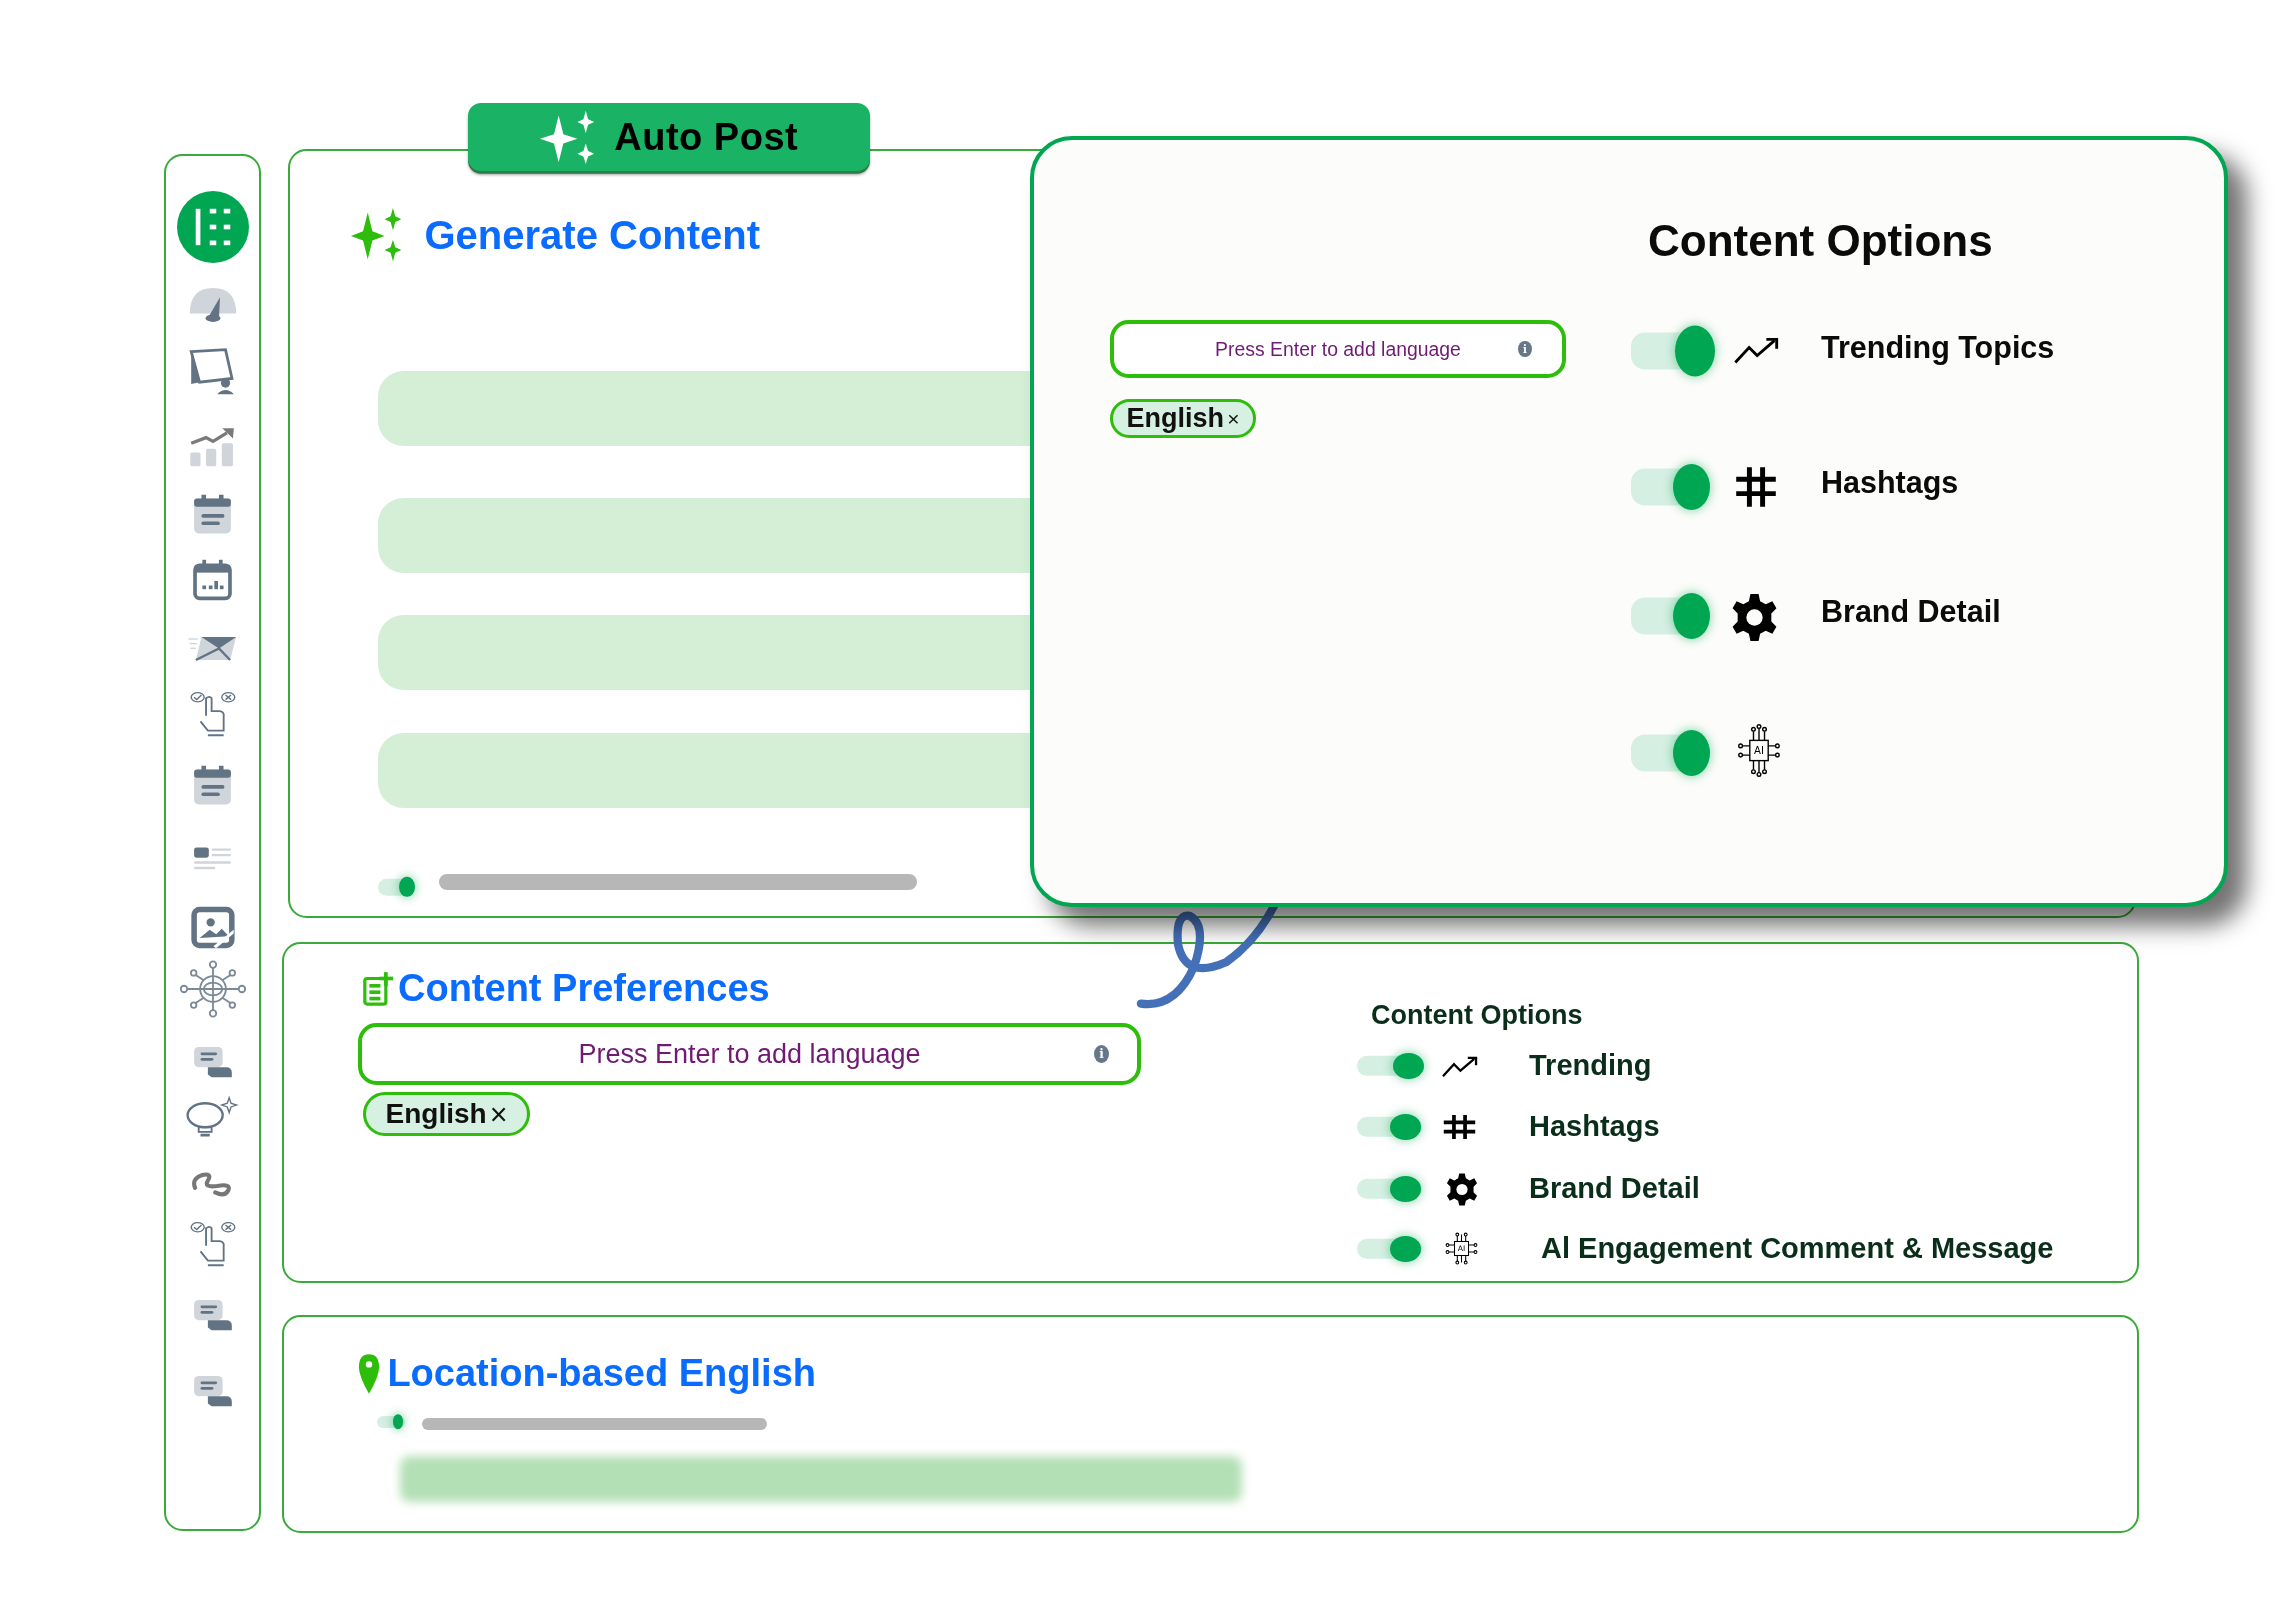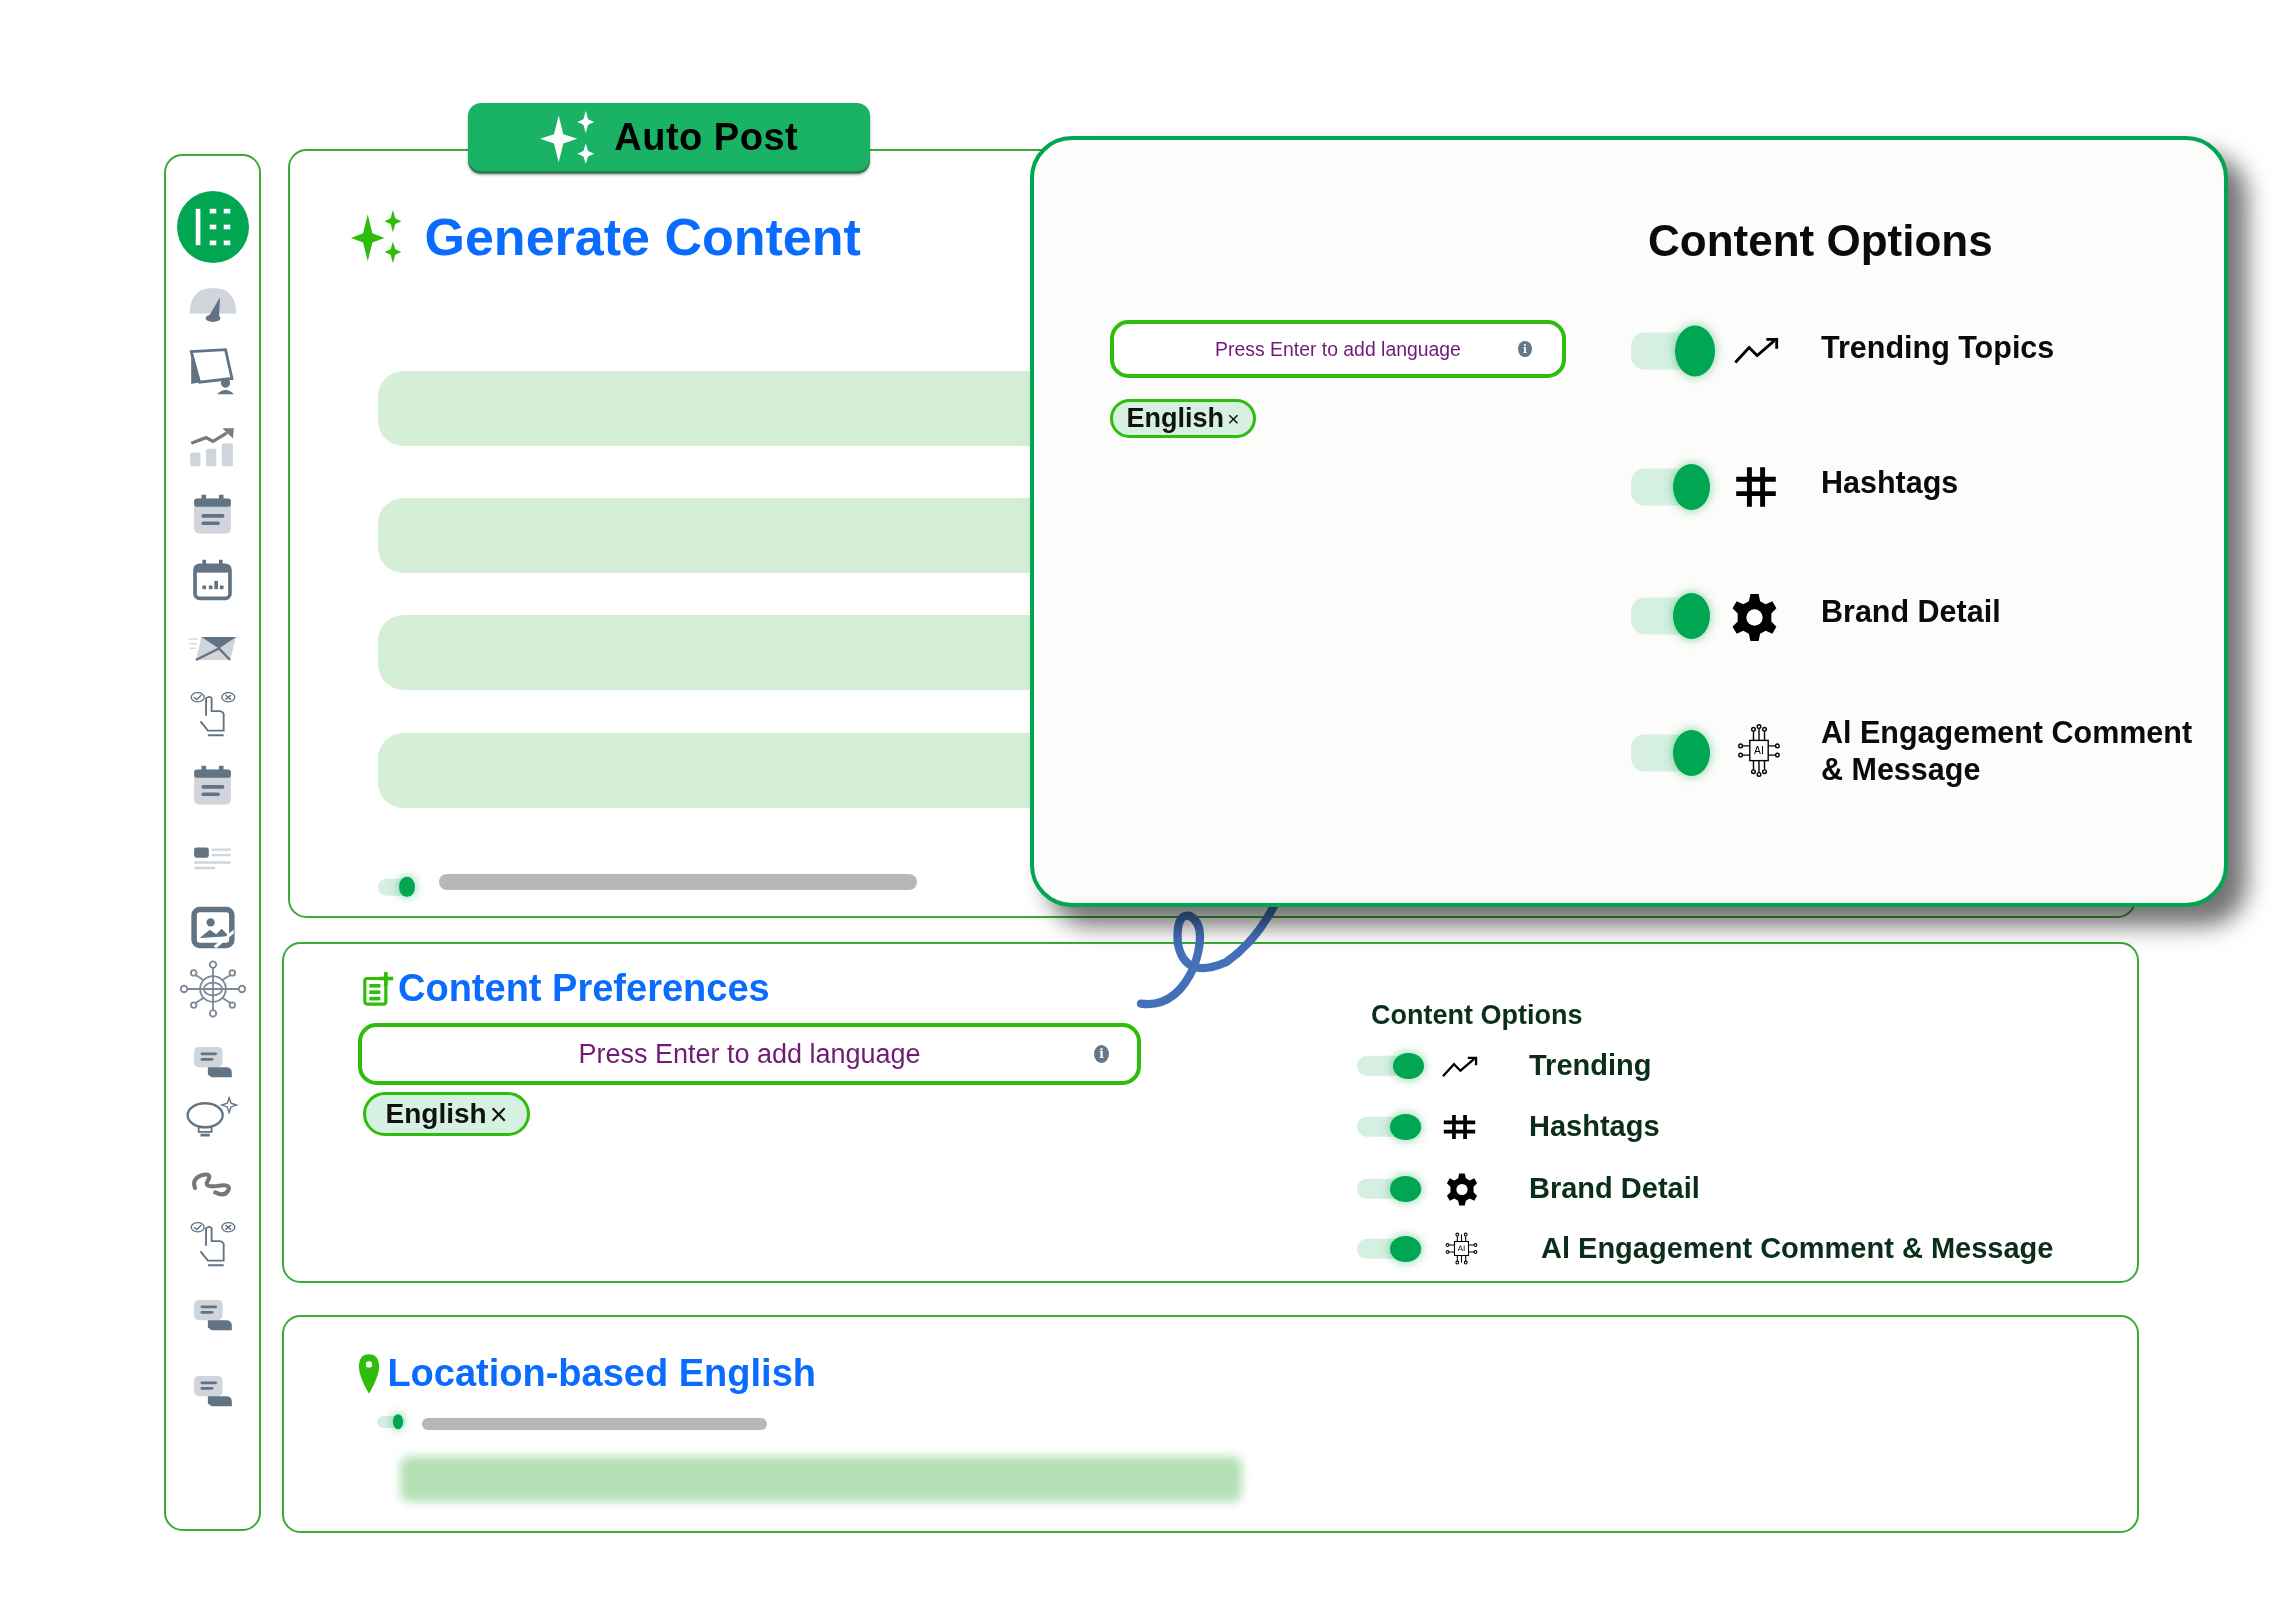--- a/index.html
+++ b/index.html
@@ -204,21 +204,21 @@
   </div>
 </div>
 
 <div class="abs panel" style="left:288px;top:149px;width:1848px;height:769px;">
   <div class="abs" style="left:60px;top:56px;display:flex;align-items:center;gap:18.5px;">
     <svg width="56" height="56" viewBox="0 0 120 120">
         <path d="M38 12 L48 52 L74 62 L48 72 L38 112 L28 72 L2 62 L28 52 Z" fill="#2dbd0a"></path>
         <path d="M92 2 L97 20 L110 26 L97 32 L92 50 L87 32 L74 26 L87 20 Z" fill="#2dbd0a"></path>
         <path d="M92 70 L97 86 L110 92 L97 98 L92 116 L87 98 L74 92 L87 86 Z" fill="#2dbd0a"></path>
       </svg>
-    <span class="title-blue" style="font-size:52px;">Generate Content</span>
+    <span class="title-blue" style="font-size:40px;">Generate Content</span>
   </div>
   <div class="abs bar-green" style="left:88px;top:220px;width:694px;height:75px;"></div>
   <div class="abs bar-green" style="left:88px;top:347px;width:694px;height:75px;"></div>
   <div class="abs bar-green" style="left:88px;top:464px;width:694px;height:75px;"></div>
   <div class="abs bar-green" style="left:88px;top:582px;width:694px;height:75px;"></div>
   <div class="toggle" style="left:88px;top:722px;width:42px;height:28px;">
     <div class="track" style="width:37px;height:16.7px;"></div>
     <div class="knob" style="left:21px;width:15.7px;height:20.4px;"></div>
   </div>
   <div class="abs bar-grey" style="left:149px;top:723px;width:478px;height:15.7px;"></div>
@@ -399,18 +399,14 @@
           <circle cx="62" cy="106" r="4"></circle>
           <circle cx="50" cy="112" r="4"></circle>
           <circle cx="10" cy="50" r="4"></circle>
           <circle cx="10" cy="70" r="4"></circle>
           <circle cx="90" cy="50" r="4"></circle>
           <circle cx="90" cy="70" r="4"></circle>
         </g>
         <text x="50" y="68" font-size="22" text-anchor="middle" font-family="DejaVu Sans, sans-serif">AI</text>
       </svg>
     </div>
-  <div class="opt-label" style="left:787px;top:574px;font-size:30.5px;line-height:37px;">
-    <div>Al Engagement Comment</div>
-    <div>&amp; Message</div>
-  </div>
 </div>
 
 
 </body></html>

